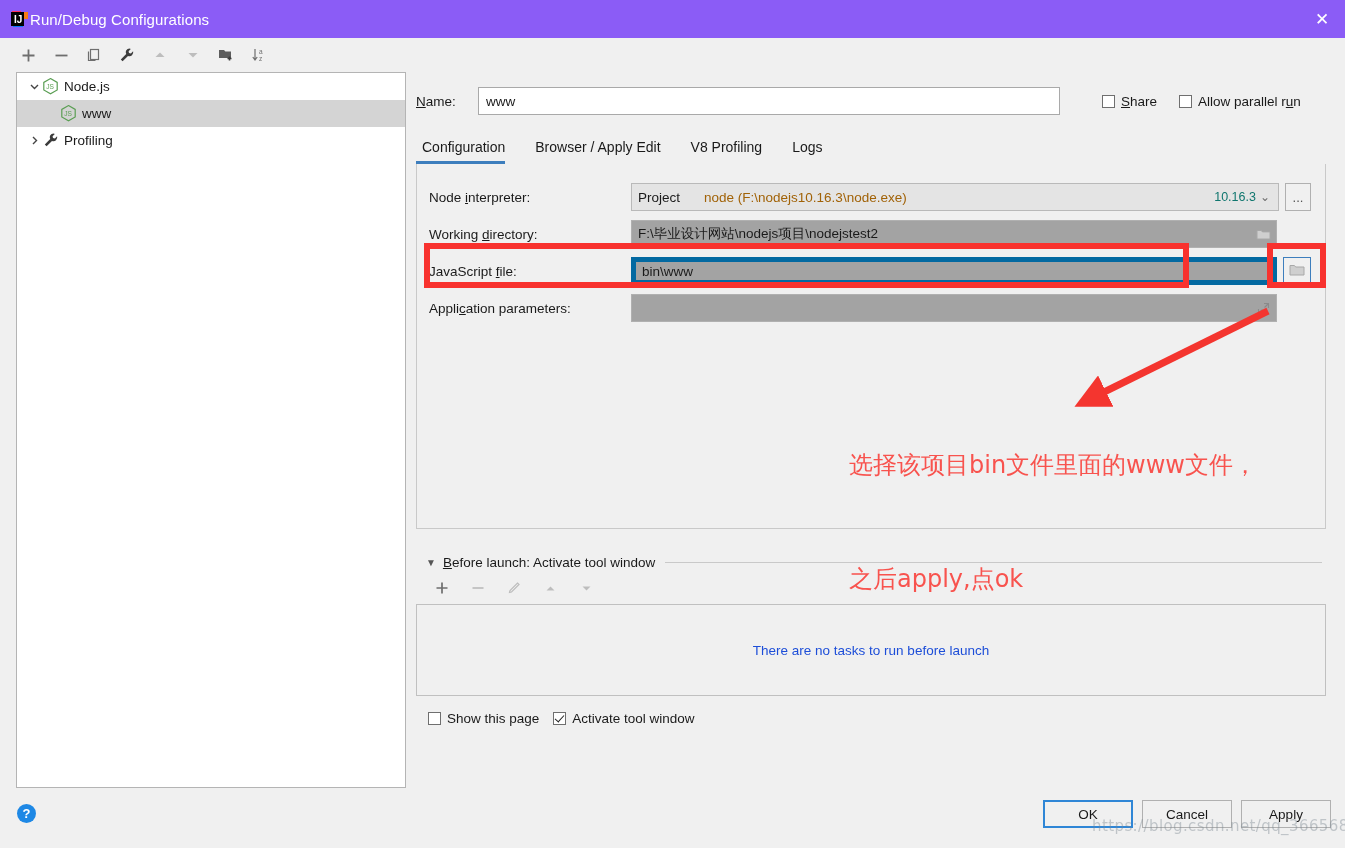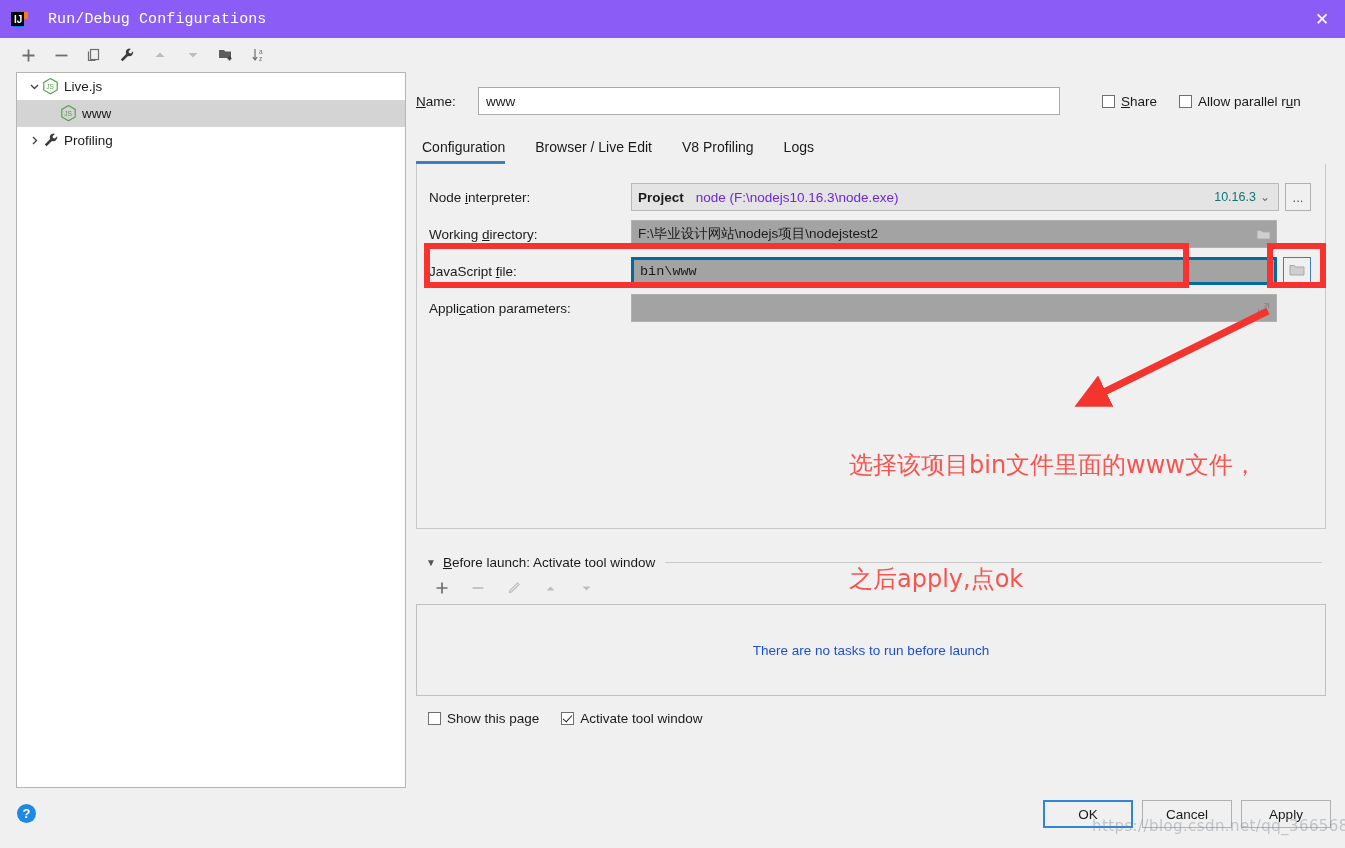--- a/index.html
+++ b/index.html
@@ -15,21 +15,21 @@
   }
 
   
   #titlebar {
     height: 38px; background: #8b5cf6;
     display: flex; align-items: center;
     position: relative;
   }
   #titlebar .logo { width: 20px; height: 20px; margin-left: 10px; position: relative; }
   #titlebar .title {
-    color: #ffffff; font-size: 15px; margin-left: 18px; letter-spacing: .1px; font-family: Liberation Mono, monospace;
+    color: #ffffff; font-size: 15px; margin-left: 0; letter-spacing: .1px;
   }
   #close-btn {
     position: absolute; right: 0; top: 0; width: 46px; height: 38px;
     display: flex; align-items: center; justify-content: center;
     color: #ffffff; font-size: 17px; font-weight: 300; cursor: pointer;
   }
 
   
   #content { position: relative; height: 810px; background: #f0f0f0; }
 
@@ -105,30 +105,30 @@
   .f-field.readonly { background:#e4e4e4; border:1px solid #b9b9b9; }
   .f-side {
     width:28px; height:28px; margin-left:6px; border:1px solid #b0b0b0; background:#f0f0f0;
     display:flex; align-items:center; justify-content:center; flex:none; cursor:pointer;
   }
   .f-inner-btn {
     position:absolute; right:4px; top:50%; transform:translateY(-50%);
     width:18px; height:18px; display:flex; align-items:center; justify-content:center;
     color:#8a8a8a; cursor:pointer;
   }
-  .interp-project { font-weight:bold; margin-right:12px;text-align:right; }
-  .interp-path { color:#6d28d9; }
+  .interp-project { font-weight:normal; margin-right:24px;text-align:right; }
+  .interp-path { color:#a16207; }
   .interp-ver { margin-left:auto; color:#0f766e; font-size:12.5px; padding-right:4px;}
   .ellipsis-btn {
     width:26px; height:28px; border:1px solid #b0b0b0; background:#f0f0f0; margin-left:6px;
     display:flex; align-items:center; justify-content:center; font-size:13px; color:#555; flex:none; cursor:pointer;
   }
 
   
-  .f-field.focused { border:3px solid #0369a1;font-family:Liberation Mono, monospace; }
+  .f-field.focused { border:5px solid #0369a1; }
 
   
   .hl-box { position:absolute; border:6px solid #f8322e; pointer-events:none; z-index:14; }
   #annot-text {
     position:absolute; left:855px; top:382px; color:#f8534e; font-size:24px; line-height:38px;
     white-space:pre; z-index:15; font-family:"DejaVu Sans","Liberation Sans",sans-serif;
   }
   #annot-arrow { position:absolute; left:980px; top:268px; z-index:13; pointer-events:none; }
 
   
@@ -136,21 +136,21 @@
   .bl-header { display:flex; align-items:center; height:20px; }
   .bl-caret { color:#555; font-size:10px; margin:0 7px 0 10px; cursor:pointer; }
   .bl-title { font-size:13.5px; white-space:nowrap; }
   .bl-line { flex:1; height:1px; background:#c9c9c9; margin-left:10px; margin-right:4px; }
   .bl-toolbar { height:32px; display:flex; align-items:center; gap:16px; padding-left:16px; }
   .bl-list {
     height:92px; border:1px solid #c0c0c0; background:#f0f0f0;
     display:flex; align-items:center; justify-content:center;
     color:#1d4ed8; font-size:13.5px;
   }
-  .bl-checks { display:flex; align-items:center; gap:22px; margin-top:15px; padding-left:12px; }
+  .bl-checks { display:flex; align-items:center; gap:14px; margin-top:15px; padding-left:12px; }
 
   
   #footer { position:absolute; left:0; right:0; bottom:0; height:58px; }
   #help-btn {
     position:absolute; left:17px; top:14px; width:19px; height:19px; border-radius:50%;
     background:#1e88e5; color:#fff; font-size:13px; font-weight:bold;
     display:flex; align-items:center; justify-content:center; cursor:pointer;
   }
   .btn-bar { position:absolute; right:14px; top:10px; display:flex; gap:9px; }
   .dlg-btn {
@@ -240,21 +240,21 @@
           <svg width="11" height="11" viewBox="0 0 11 11">
               <path d="M2 4 L5.5 7.5 L9 4" fill="none" stroke="#444" stroke-width="1.4"></path>
             </svg>
         </span>
         <span class="js-badge">
           <svg width="15" height="17" viewBox="0 0 15 17">
             <path d="M7.5 0.6 L14.2 4.4 V12 L7.5 15.8 L0.8 12 V4.4 Z" fill="none" stroke="#5a9e53" stroke-width="1.2"></path>
             <text x="3.3" y="11.4" font-size="6.6" fill="#5a9e53" font-family="Liberation Sans, sans-serif">JS</text>
           </svg>
         </span>
-        <span class="tree-label">Live.js</span>
+        <span class="tree-label">Node.js</span>
       </div>
 
       <div class="tree-row selected indent">
         <span class="js-badge">
           <svg width="15" height="17" viewBox="0 0 15 17">
             <path d="M7.5 0.6 L14.2 4.4 V12 L7.5 15.8 L0.8 12 V4.4 Z" fill="none" stroke="#5a9e53" stroke-width="1.2"></path>
             <text x="3.3" y="11.4" font-size="6.6" fill="#5a9e53" font-family="Liberation Sans, sans-serif">JS</text>
           </svg>
         </span>
         <span class="tree-label">www</span>
@@ -288,21 +288,21 @@
         </label>
         <label class="cbx-wrap">
           <span class="cbx"></span>
           <span>Allow parallel r<u>u</u>n</span>
         </label>
       </div>
     </div>
 
     <div id="tabs">
       <div class="tab active">Configuration</div>
-      <div class="tab">Browser / Live Edit</div>
+      <div class="tab">Browser / Apply Edit</div>
       <div class="tab">V8 Profiling</div>
       <div class="tab">Logs</div>
     </div>
 
     <div id="form-panel">
 
       <div class="f-row">
         <span class="f-label">Node <u>i</u>nterpreter:</span>
         <div class="f-field readonly">
           <span class="interp-project">Project</span>

